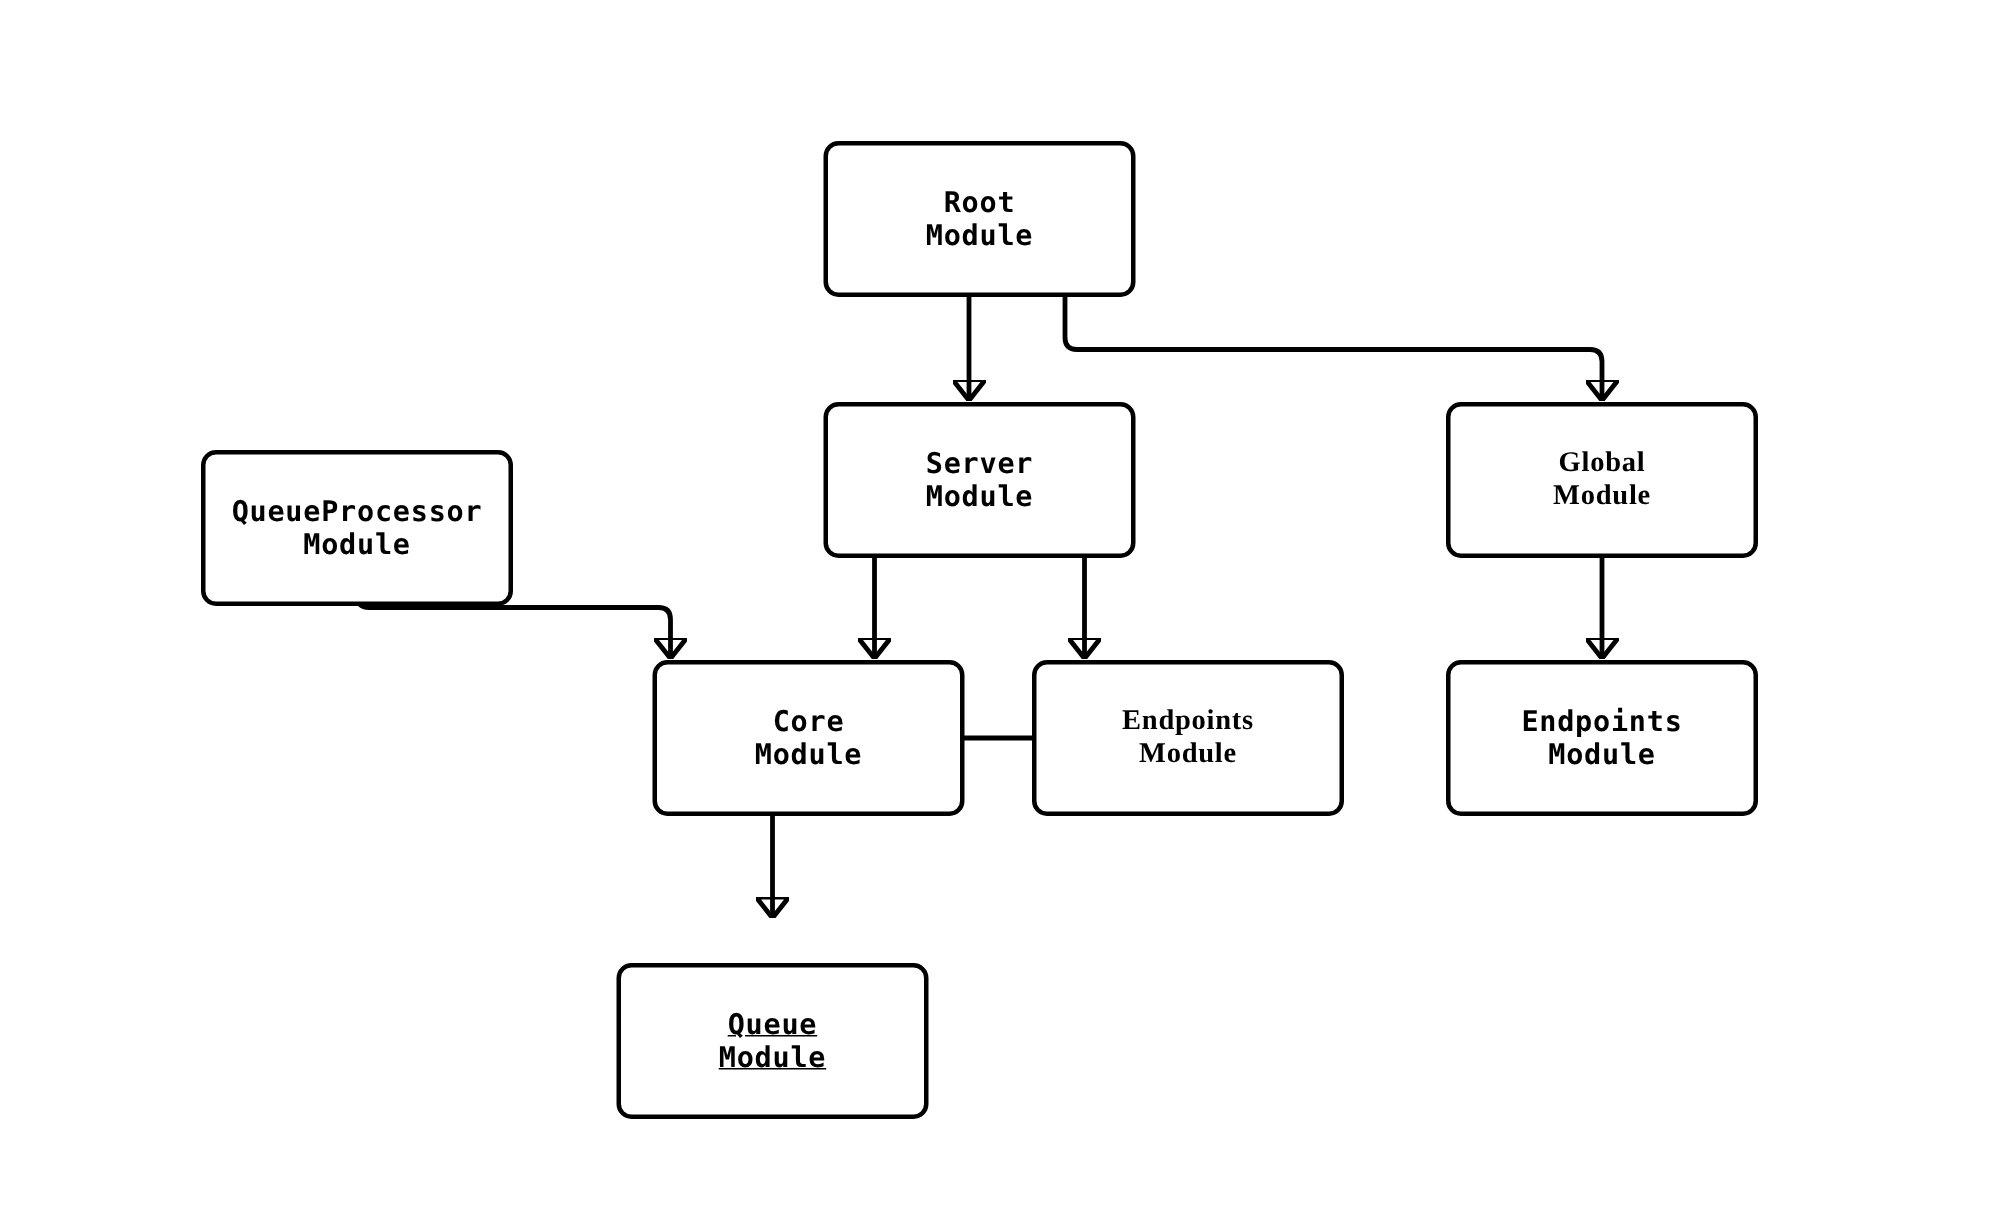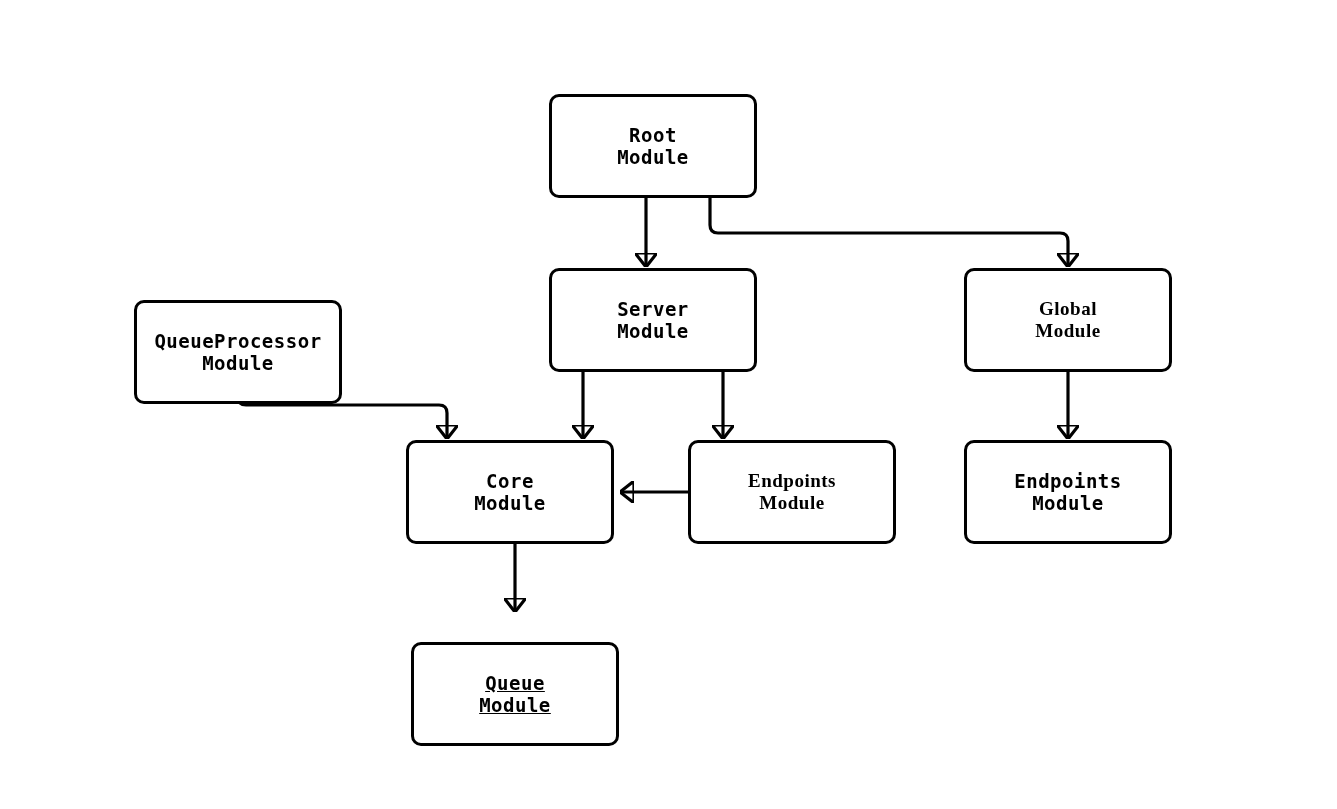--- a/index.html
+++ b/index.html
@@ -45,21 +45,21 @@
     line-height: 22px;
     color: #000000;
     text-align: center;
     white-space: pre-line;
     letter-spacing: 0.5px;
   }
   .node-root          { left: 549px; top: 94px;  }
   .node-server        { left: 549px; top: 268px; }
   .node-queueprocessor{ left: 134px; top: 268px; margin-top: 32px; }
   .node-global        { left: 964px; top: 268px; font-family: Liberation Serif, serif; }
-  .node-core          { left: 406px; top: 440px; }
+  .node-core          { left: 435px; top: 440px; }
   .node-endpoints     { left: 688px; top: 440px; font-family: Liberation Serif, serif; }
   .node-repository    { left: 964px; top: 440px; }
   .node-queue         { left: 411px; top: 642px; text-decoration: underline; }
 </style>
 </head>
 <body>
 
 <div class="canvas">
 
   <svg class="edges" viewBox="0 0 1337 809" xmlns="http://www.w3.org/2000/svg">

